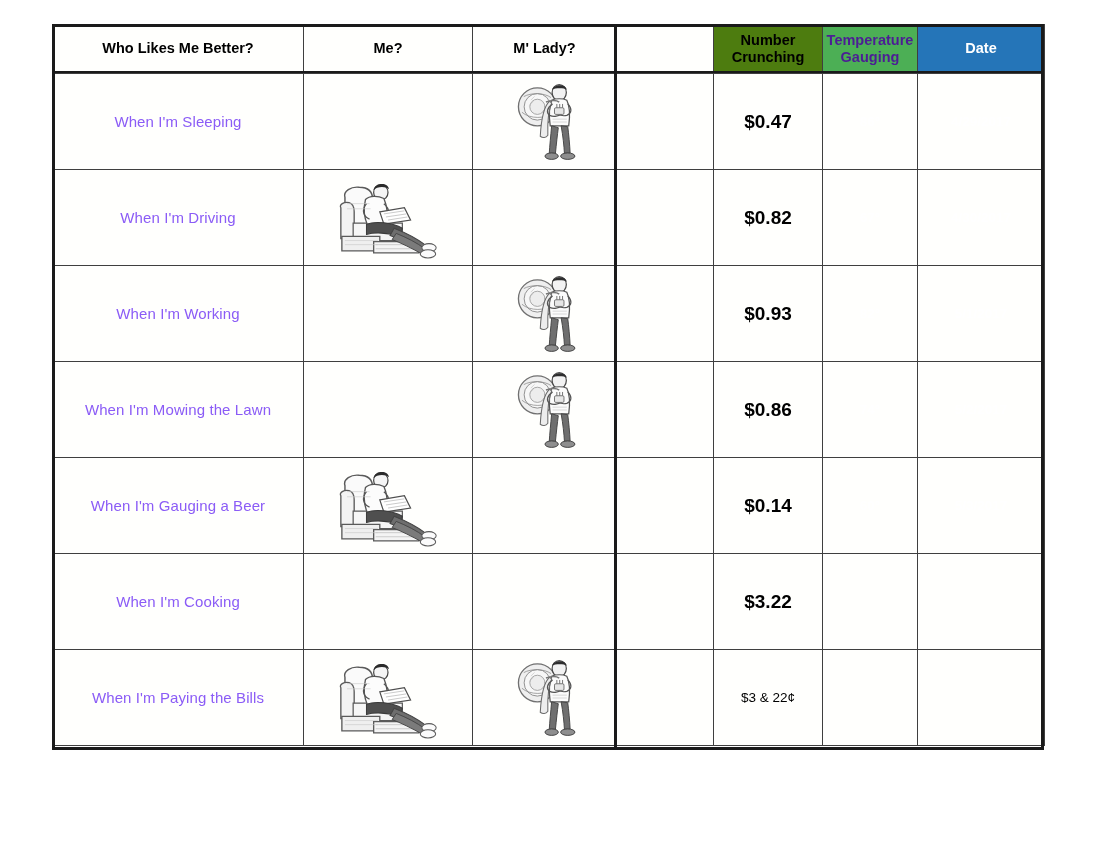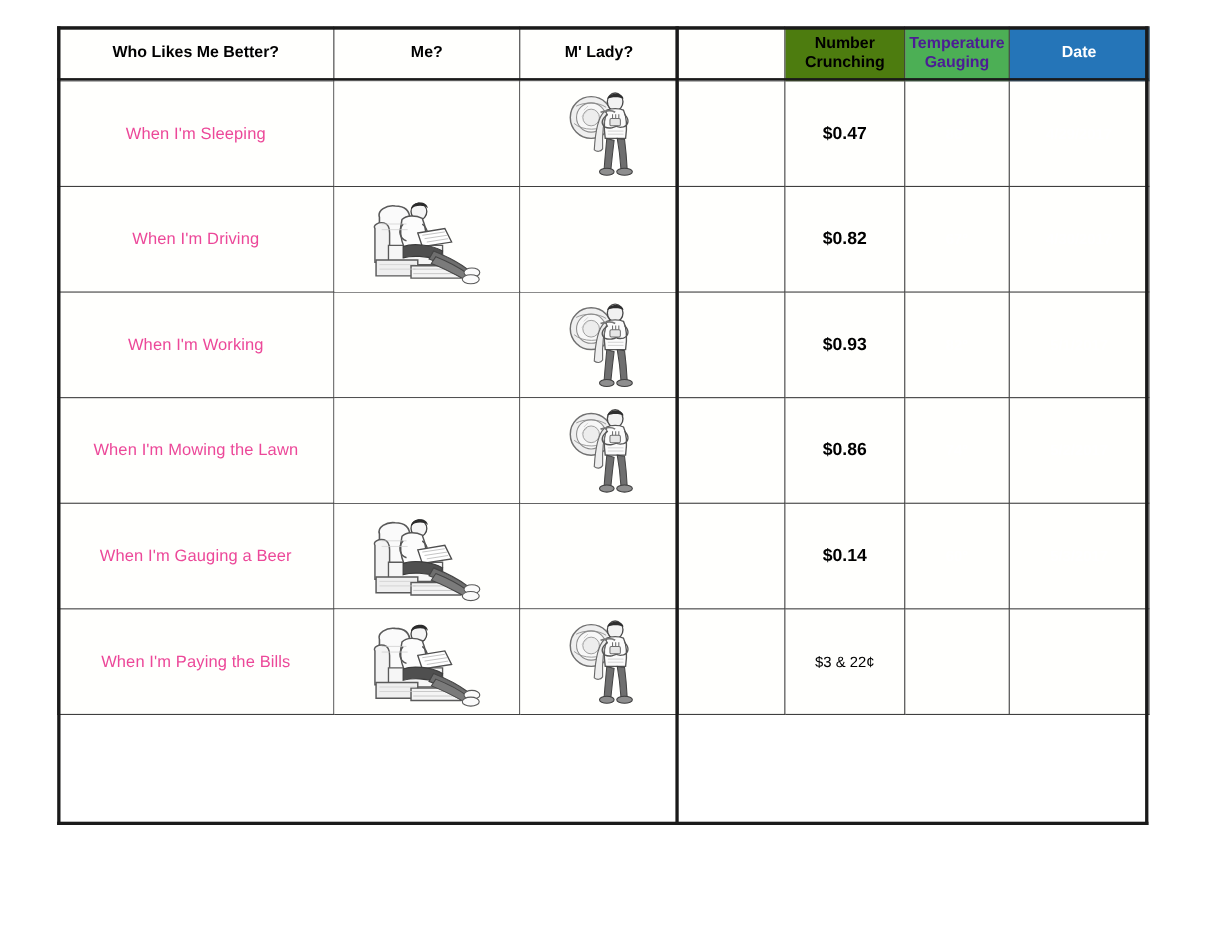--- a/index.html
+++ b/index.html
@@ -60,27 +60,27 @@
   thead th.hdr-num  { background: #4d7c0f; color: #000; }
   thead th.hdr-temp { background: #4CAF55; color: #4c1d95; }
   thead th.hdr-date { background: #2575B8; color: #ffffff; }
   thead th.hdr-blank { background: #fffffd; }
 
   tbody tr { height: 96px; }
 
   td.topic {
     font-size: 15px;
     font-weight: normal;
-    color: #ec4899;
+    color: #8b5cf6;
     letter-spacing: 0.1px;
   }
 
   td.num {
     background: #CFFAFA;
-    font-size: 16px;
+    font-size: 19px;
     font-weight: bold;
     color: #000000;
   }
   td.num.plain { font-weight: normal; font-size: 13.5px; }
 
   td.temp {
     background: #4CAF55;
     font-size: 13.5px;
     font-weight: bold;
     color: #ffffff;
@@ -204,20 +204,29 @@
               <use href="#sym-armchair"></use>
             </svg>
           </td>
           <td class="pic-cell"></td>
           <td class="blank"></td>
           <td class="num">$0.14</td>
           <td class="temp">60°</td>
           <td class="date">5/3/2017</td>
         </tr>
         <tr>
+          <td class="topic">When I'm Cooking</td>
+          <td class="pic-cell"></td>
+          <td class="pic-cell"></td>
+          <td class="blank"></td>
+          <td class="num">$3.22</td>
+          <td class="temp"></td>
+          <td class="date"></td>
+        </tr>
+        <tr>
           <td class="topic">When I'm Paying the Bills</td>
           <td class="pic-cell">
             <svg class="pic chair" viewBox="0 0 96 80">
               <use href="#sym-armchair"></use>
             </svg>
           </td>
           <td class="pic-cell">
             <svg class="pic sousa" viewBox="0 0 78 86">
               <use href="#sym-sousaphone"></use>
             </svg>

